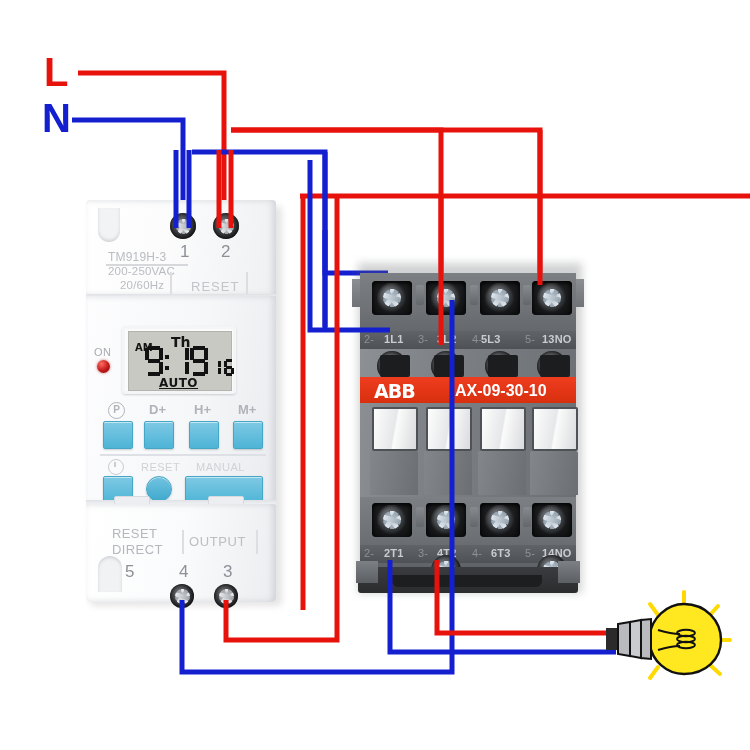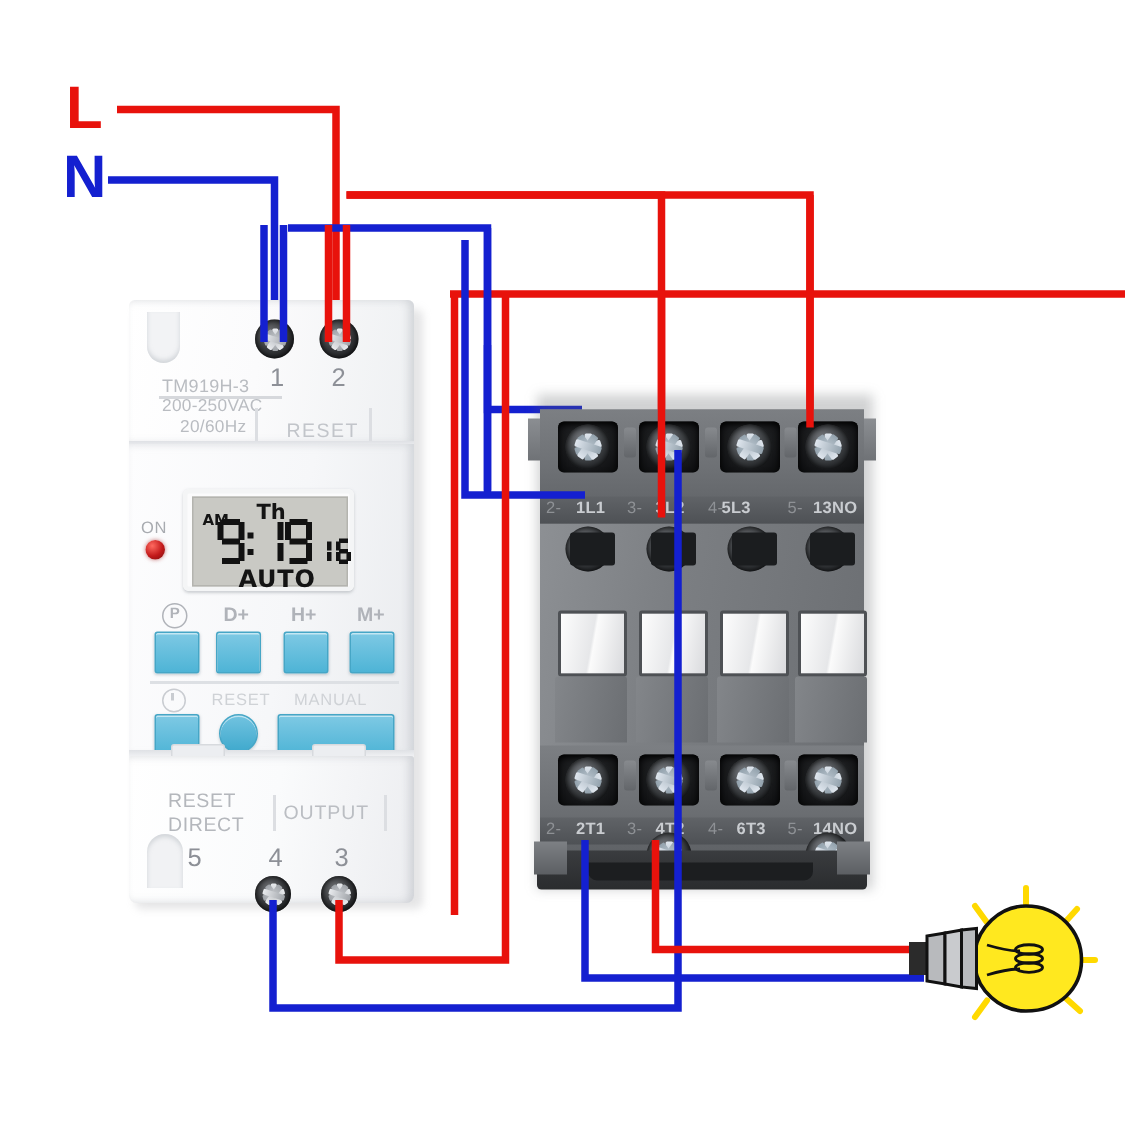--- a/index.html
+++ b/index.html
@@ -68,21 +68,21 @@
 
   
   #lcd-bezel{position:absolute;left:36px;top:30px;width:114px;height:68px;
       background:#fbfbfc;border-radius:4px;
       box-shadow:inset 0 0 0 3px #f4f5f6, 0 1px 2px rgba(160,165,172,.5);}
   #lcd{position:absolute;left:42px;top:35px;width:102px;height:58px;
       background:#c9c9c4;border:1px solid #b4b4af;}
   .lcd-txt{position:absolute;color:#141414;font-family:"DejaVu Sans",sans-serif;}
   #lcd-am{left:6px;top:10px;font-size:10px;font-weight:bold;}
   #lcd-day{left:42px;top:2px;font-size:14px;font-weight:bold;}
-  #lcd-auto{left:30px;top:44px;font-size:16px;font-weight:bold;letter-spacing:.5px;}
+  #lcd-auto{left:30px;top:44px;font-size:12px;font-weight:bold;letter-spacing:.5px;text-decoration:underline;}
   #lcd-time{position:absolute;left:16px;top:14px;display:flex;align-items:flex-end;}
   .seg-digit{position:relative;width:18px;height:30px;margin-right:1px;}
   .seg-digit.sm{width:10px;height:17px;margin-left:2px;}
   .seg{position:absolute;background:#121212;}
   .seg.off{background:transparent;}
   .seg-a{left:3px;top:0;width:12px;height:4px;}
   .seg-b{right:0;top:2px;width:4px;height:12px;}
   .seg-c{right:0;top:16px;width:4px;height:12px;}
   .seg-d{left:3px;bottom:0;width:12px;height:4px;}
   .seg-e{left:0;top:16px;width:4px;height:12px;}
@@ -463,20 +463,24 @@
           <i></i>
           <i></i>
         </span>
       </div>
 
     <div class="ct-slot" style="left:28px;"></div>
     <div class="ct-slot" style="left:82px;"></div>
     <div class="ct-slot" style="left:136px;"></div>
     <div class="ct-slot" style="left:188px;"></div>
 
+    <div id="ct-redband">
+      <span id="ct-abb">ABB</span>
+      <span id="ct-model">AX-09-30-10</span>
+    </div>
 
     <div class="ct-window" style="left:20px;"></div>
     <div class="ct-window" style="left:74px;"></div>
     <div class="ct-window" style="left:128px;"></div>
     <div class="ct-window" style="left:180px;"></div>
 
     <div class="ct-grayblk" style="left:18px;"></div>
     <div class="ct-grayblk" style="left:72px;"></div>
     <div class="ct-grayblk" style="left:126px;"></div>
     <div class="ct-grayblk" style="left:178px;"></div>

